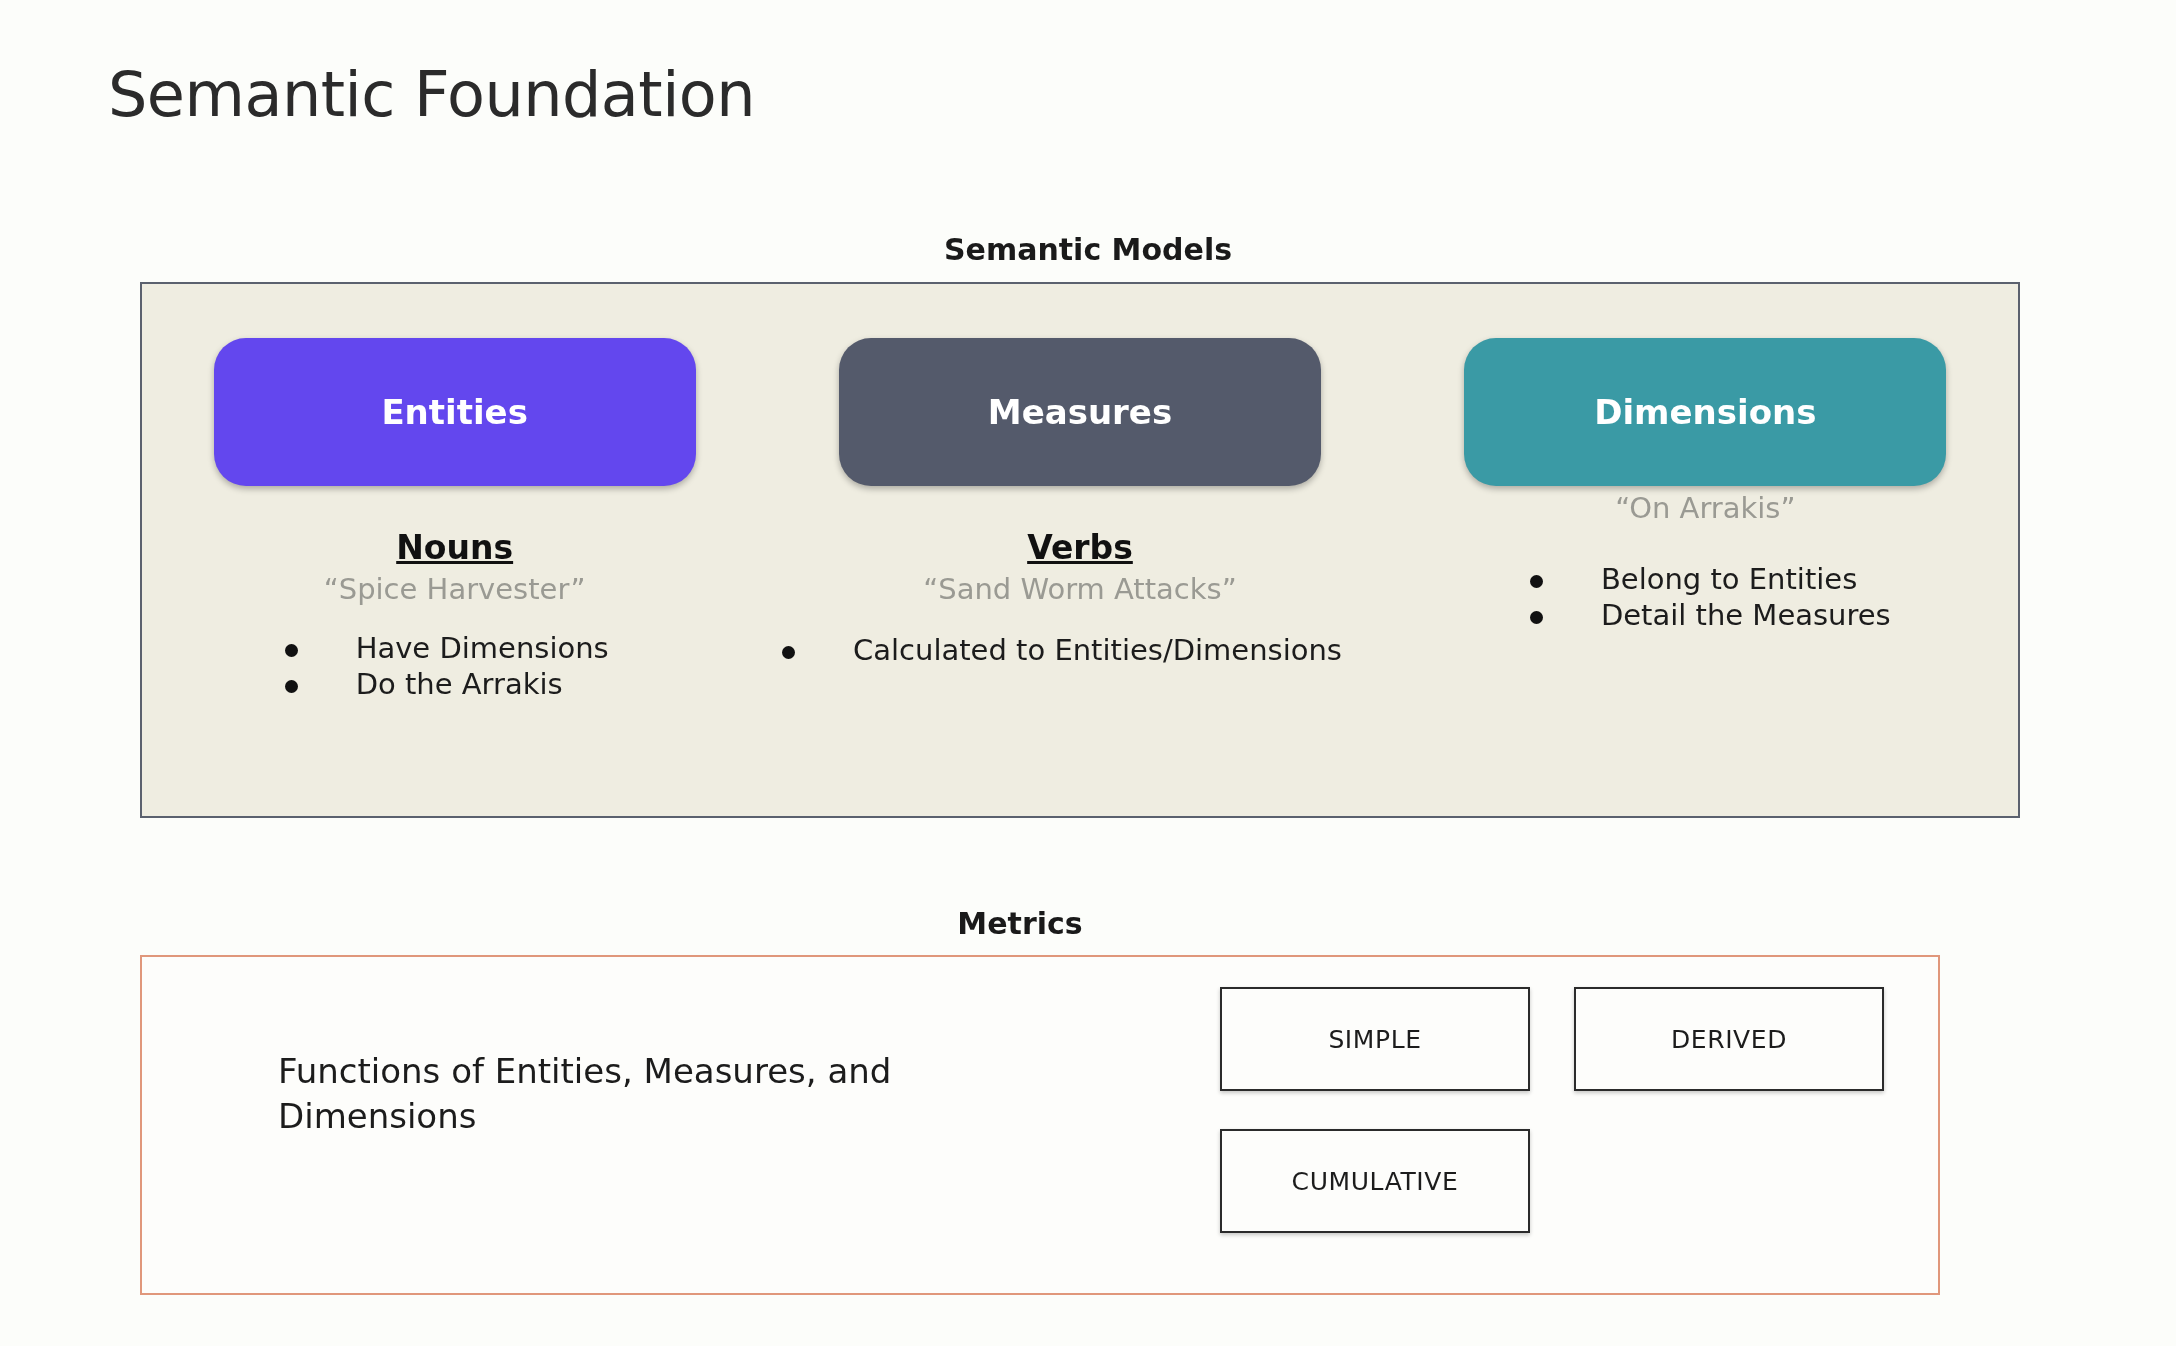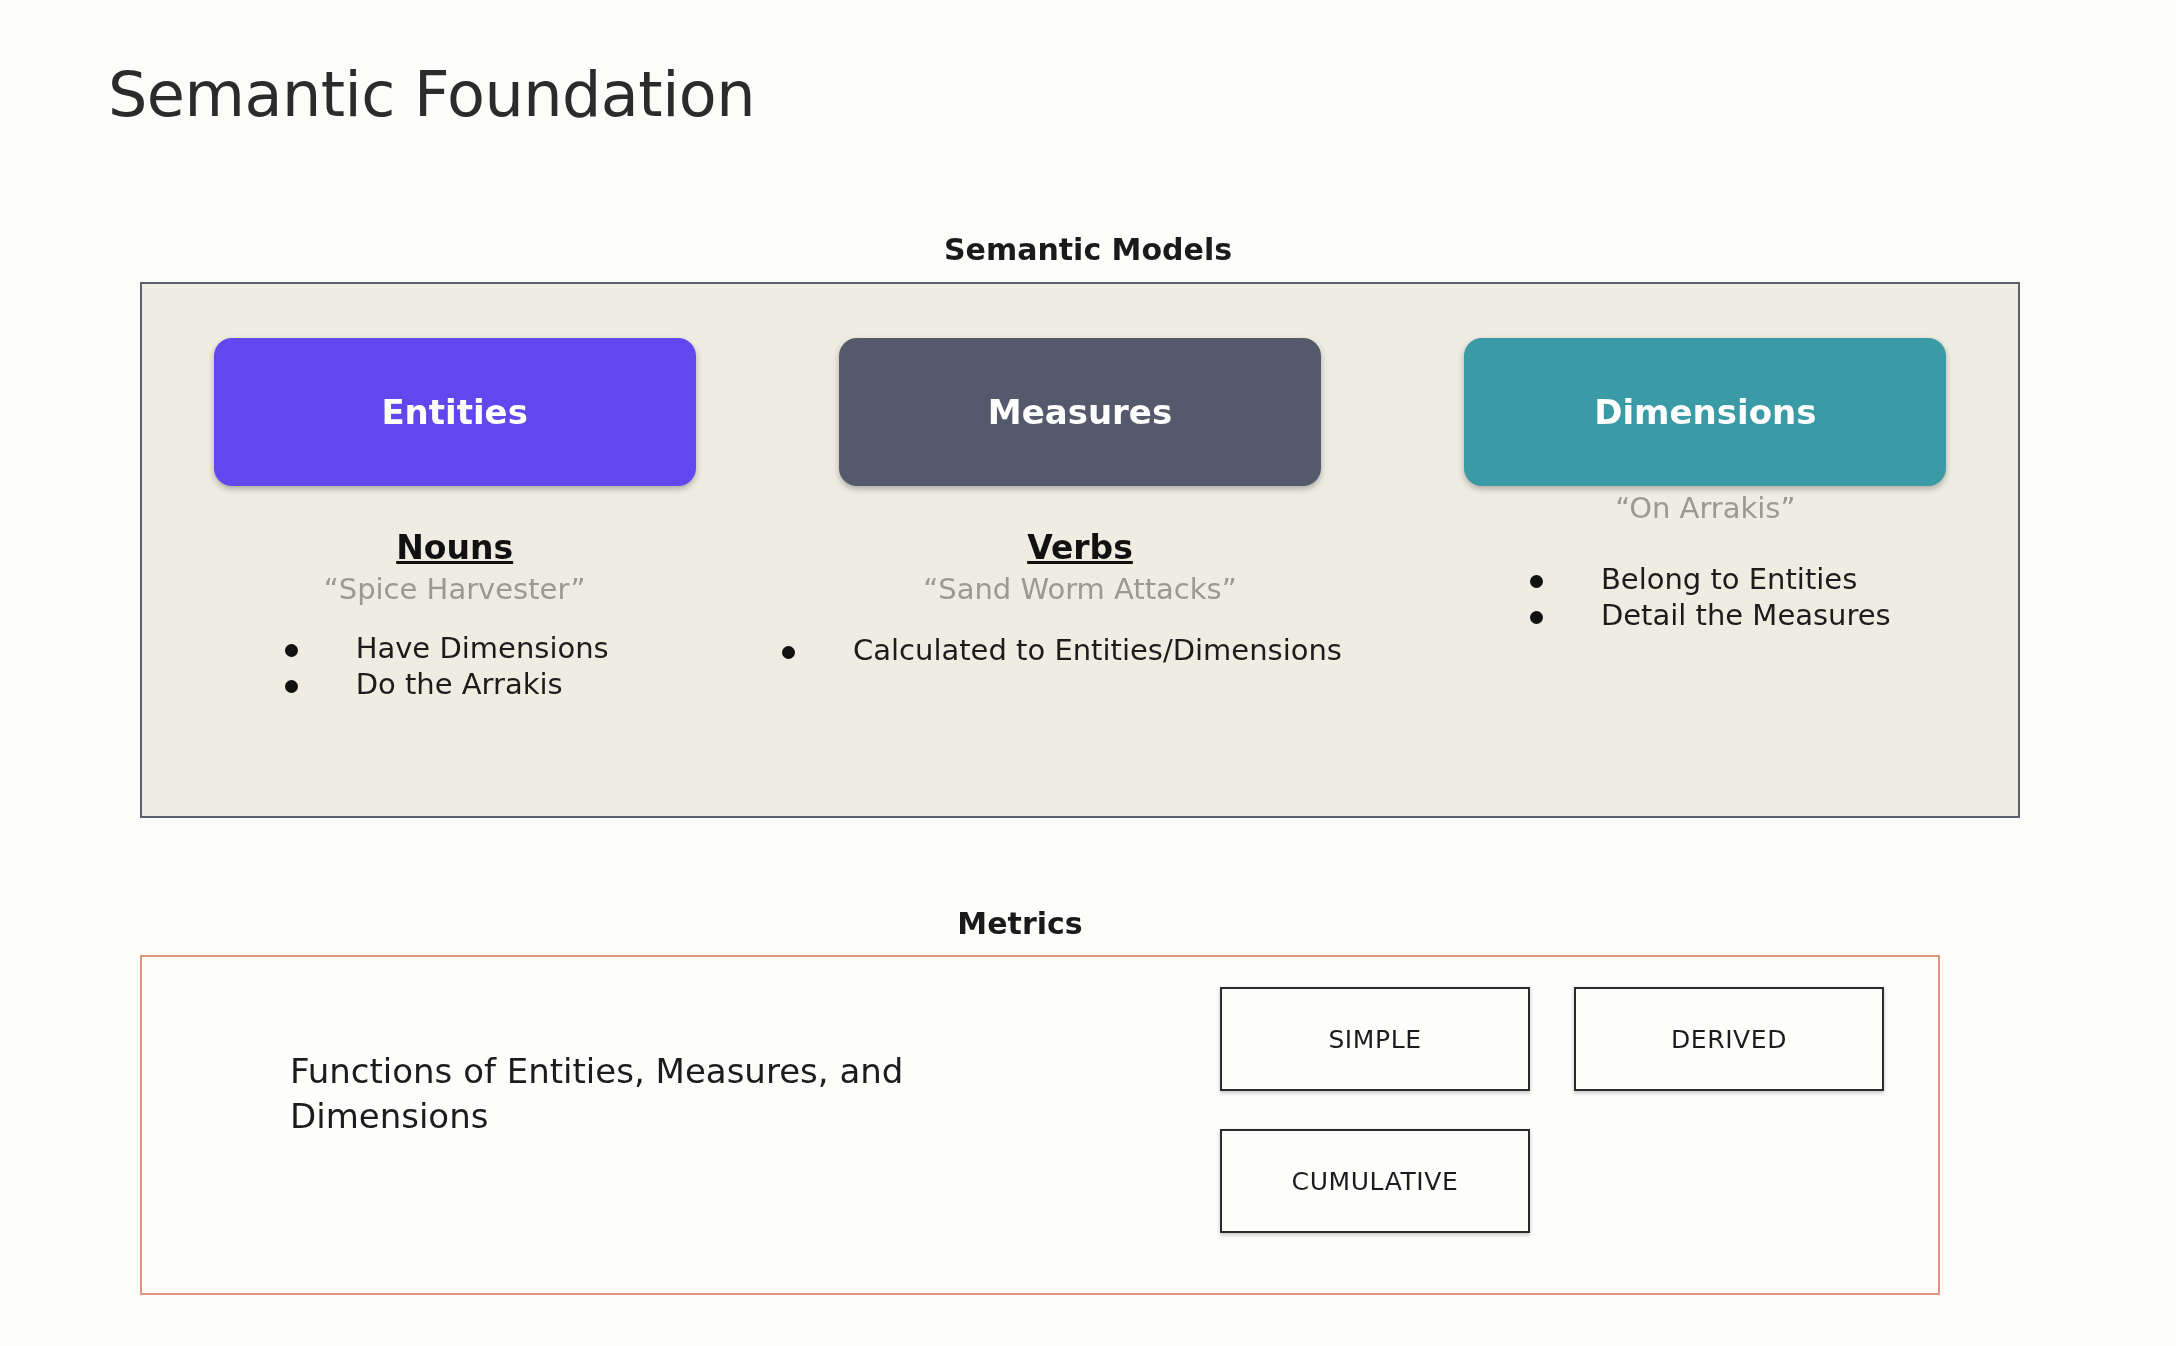--- a/index.html
+++ b/index.html
@@ -67,21 +67,21 @@
     flex: 1 1 0;
     display: flex;
     flex-direction: column;
     align-items: center;
     padding-top: 54px;
   }
 
   .pill {
     width: 482px;
     height: 148px;
-    border-radius: 18px;
+    border-radius: 32px;
     display: flex;
     align-items: center;
     justify-content: center;
     color: #FFFFFF;
     font-size: 34px;
     font-weight: bold;
     box-shadow: 0 3px 6px rgba(0,0,0,0.28);
     box-sizing: border-box;
   }
   .pill-entities    { background: #6347EE; }
@@ -142,21 +142,21 @@
     left: 140px;
     top: 955px;
     width: 1800px;
     height: 340px;
     background: #FDFDFB;
     border: 2px solid #E0977B;
     box-sizing: border-box;
   }
   .metrics-desc {
     position: absolute;
-    left: 148px;
+    left: 136px;
     top: 92px;
     width: 680px;
     font-size: 34px;
     line-height: 1.32;
     color: #1C1C1C;
   }
   .metrics-grid {
     position: absolute;
     left: 1078px;
     top: 30px;

